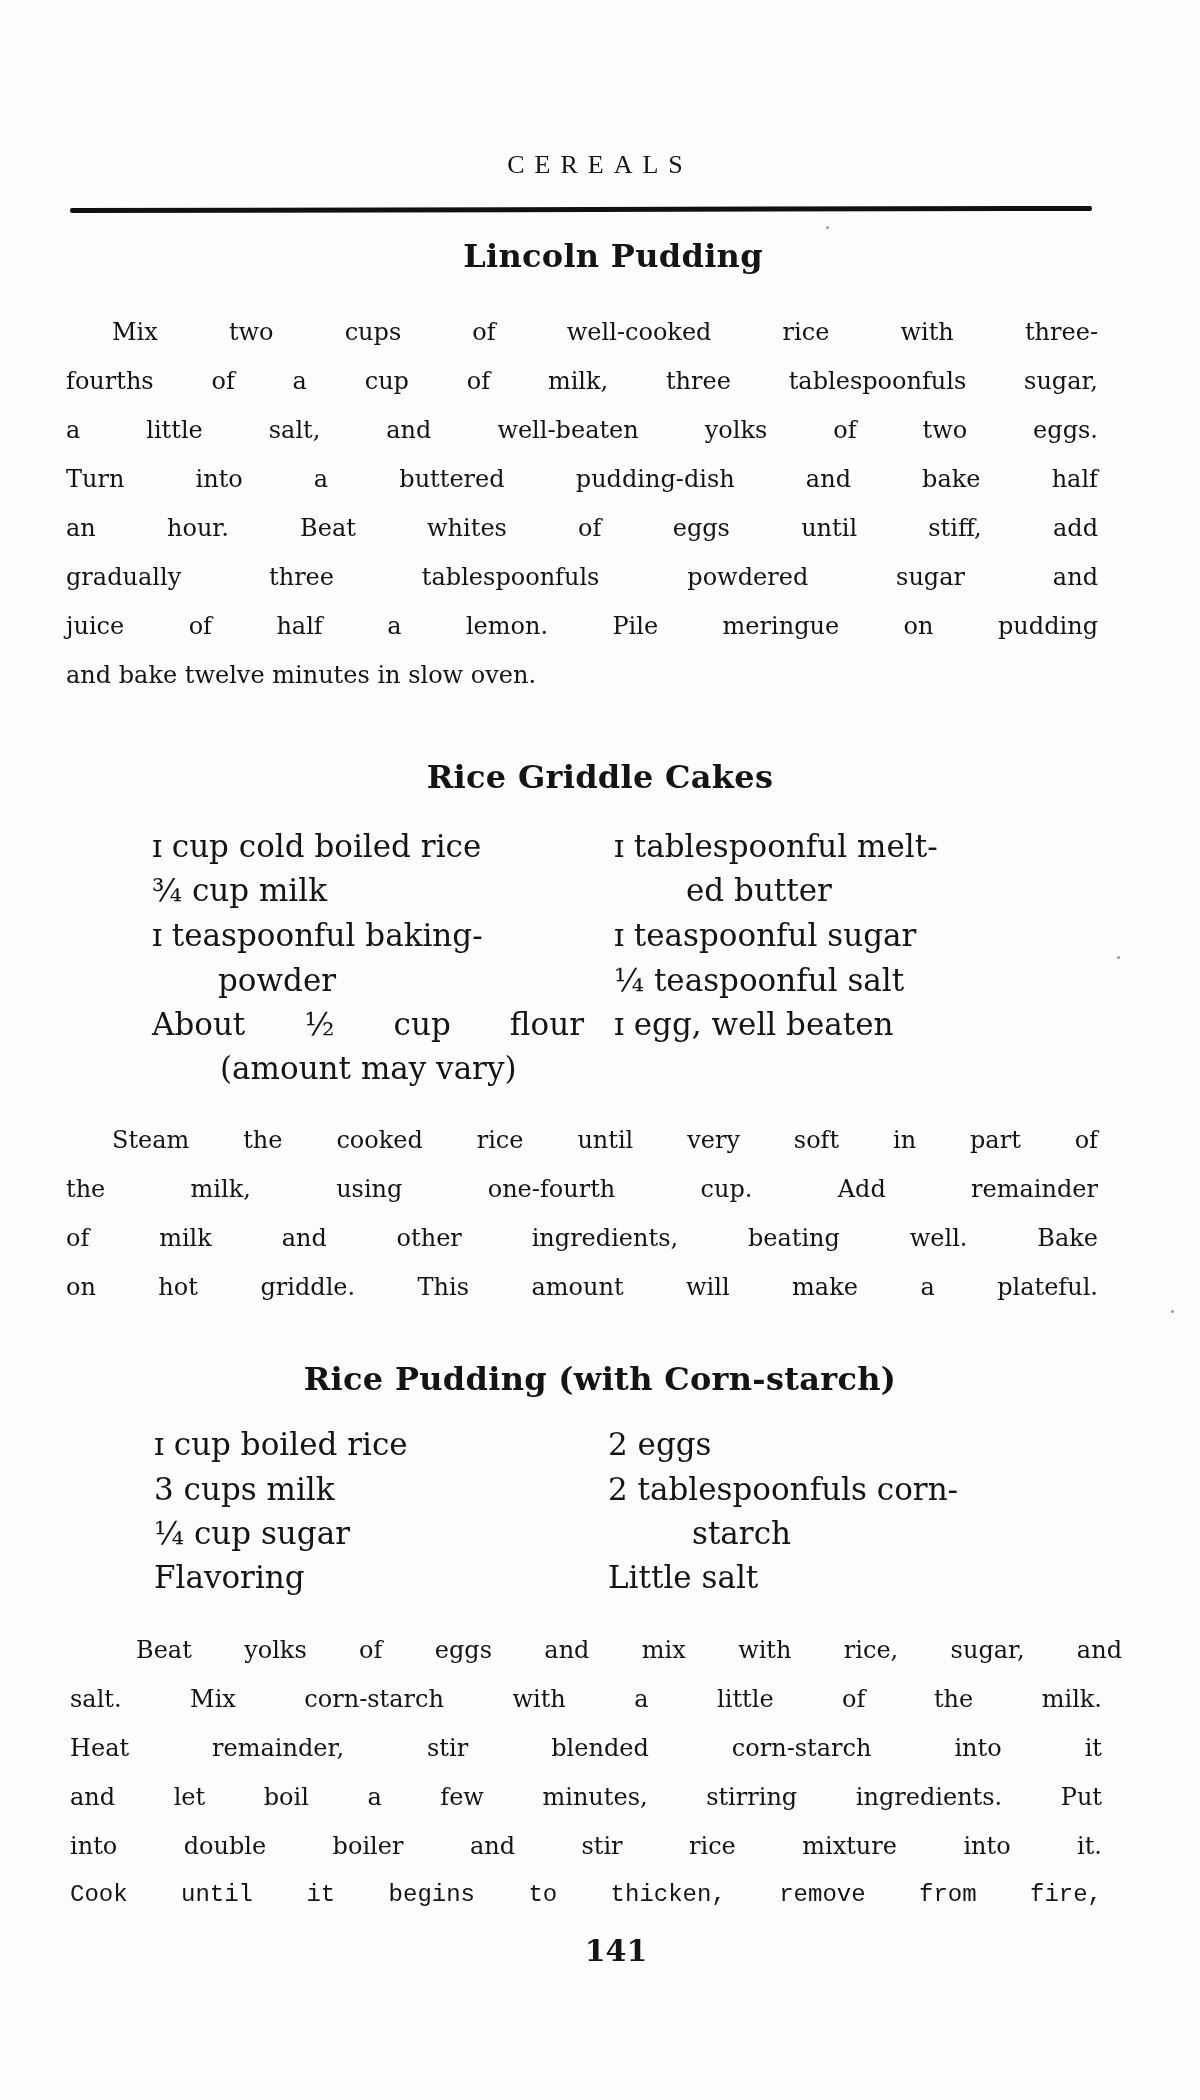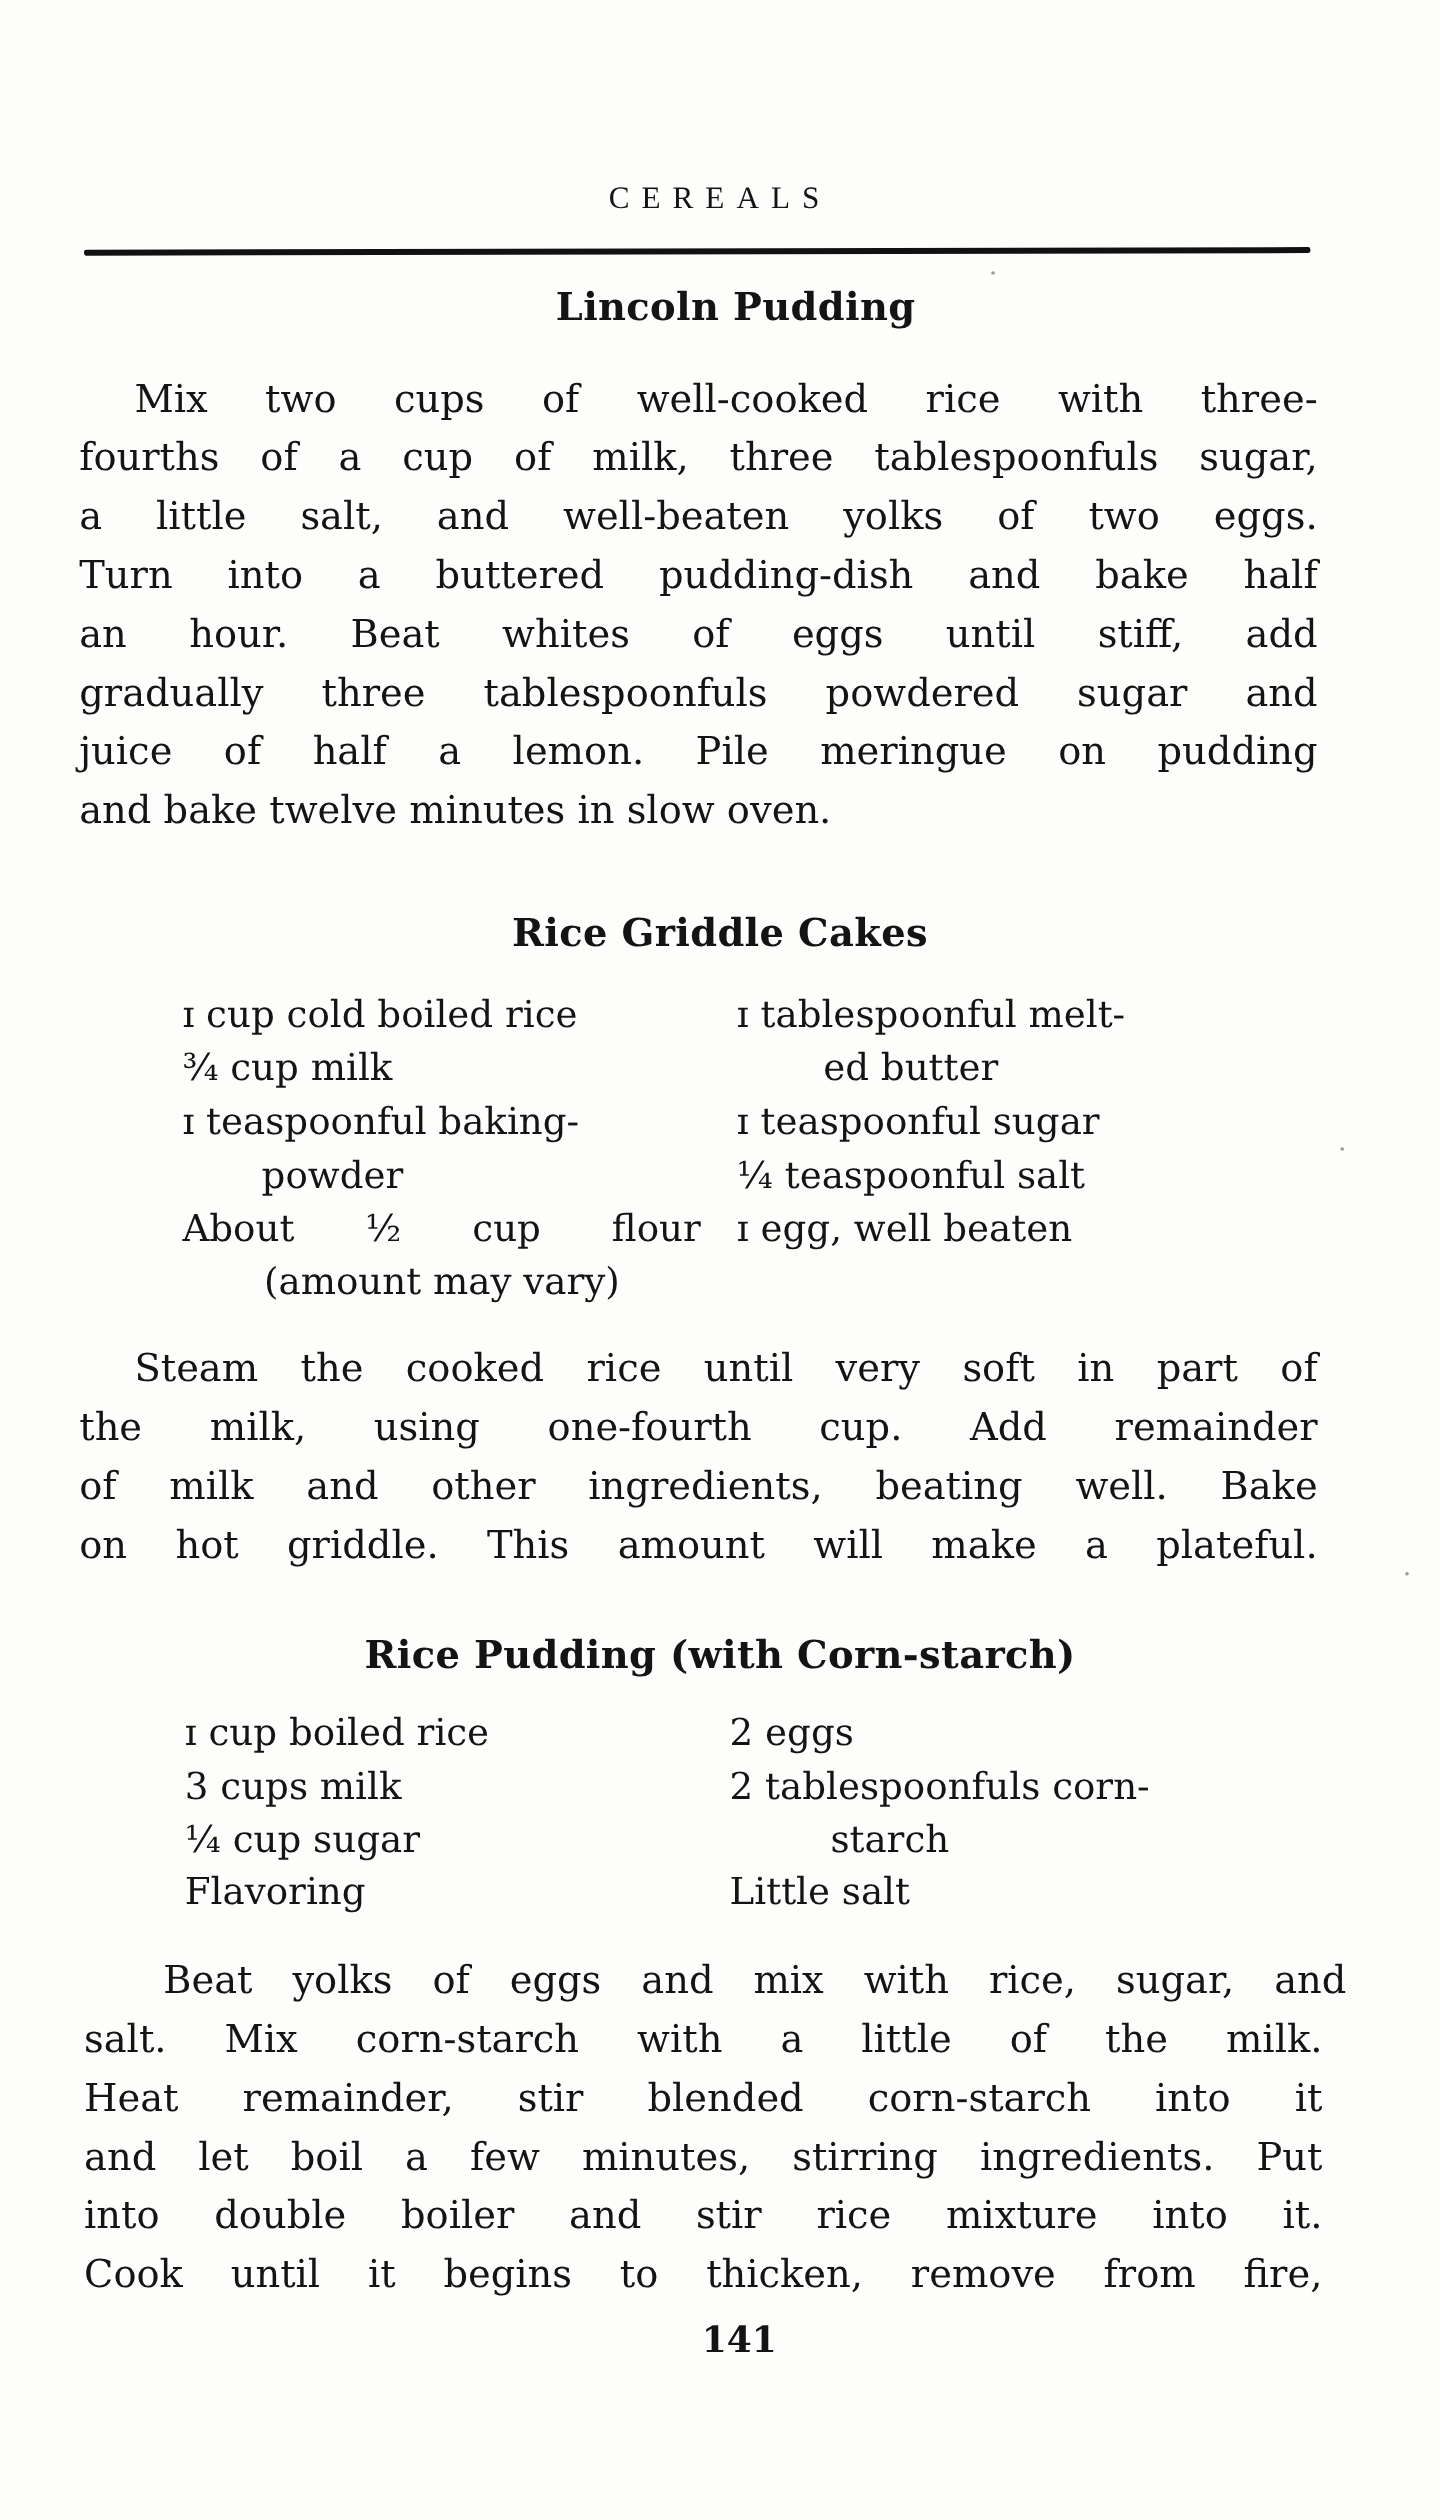--- a/index.html
+++ b/index.html
@@ -16,21 +16,21 @@
   .rule {
     left:70px; width:1022px; top:207px; height:5px; background:#111;
     border-radius:2px; transform:rotate(-0.12deg);
   }
   .heading {
     left:0; width:1200px; text-align:center;
     font-family:"DejaVu Serif", serif; font-weight:bold; font-size:32px; letter-spacing:0.3px;
   }
   .line {
     left:66px; width:1032px;
-    font-family:"DejaVu Serif", serif; font-size:32px;
+    font-family:"DejaVu Serif", serif; font-size:24px;
     text-align:justify; text-align-last:justify; line-height:44px; height:44px;
     transform-origin:left center;
   }
   .line.first { left:112px; width:986px; }
   .line.last { text-align-last:left; }
   .ing {
     font-family:"DejaVu Serif", serif; font-size:31px; line-height:40px;
   }
   .page-number {
     left:0; width:1200px; text-align:center; top:1933px;
@@ -89,20 +89,20 @@
   <div class="abs ing" style="left:608px; top:1469px;">2 tablespoonfuls corn-</div>
   <div class="abs ing" style="left:692px; top:1513px;">starch</div>
   <div class="abs ing" style="left:608px; top:1557px;">Little  salt</div>
 </div>
 <div>
   <div class="abs line first" style="top: 1628px; left: 124px; width: 986px; white-space: nowrap; margin-left: 12px;">Beat yolks of eggs and mix with rice, sugar, and</div>
   <div class="abs line" style="top: 1677px; left: 70px; width: 1032px; white-space: nowrap;">salt.  Mix corn-starch with a little of the milk.</div>
   <div class="abs line" style="top: 1726px; left: 70px; width: 1032px; white-space: nowrap;">Heat remainder, stir blended corn-starch into it</div>
   <div class="abs line" style="top: 1775px; left: 70px; width: 1032px; white-space: nowrap;">and let boil a few minutes, stirring ingredients.  Put</div>
   <div class="abs line" style="top: 1824px; left: 70px; width: 1032px; white-space: nowrap;">into double boiler and stir rice mixture into it.</div>
-  <div class="abs line" style="top: 1873px; left: 70px; width: 1032px; white-space: nowrap;">Cook until it begins to thicken, remove from fire,</div>
+  <div class="abs line" style="top: 1873px; left: 70px; width: 1032px; white-space: nowrap; font-family: Liberation Mono, monospace;">Cook until it begins to thicken, remove from fire,</div>
 </div>
 
 <div class="abs page-number">141</div>
 
 <div class="speck" style="left:826px; top:226px;"></div>
 <div class="speck" style="left:1117px; top:956px;"></div>
 <div class="speck" style="left:1171px; top:1310px;"></div>
 
 </body></html>

